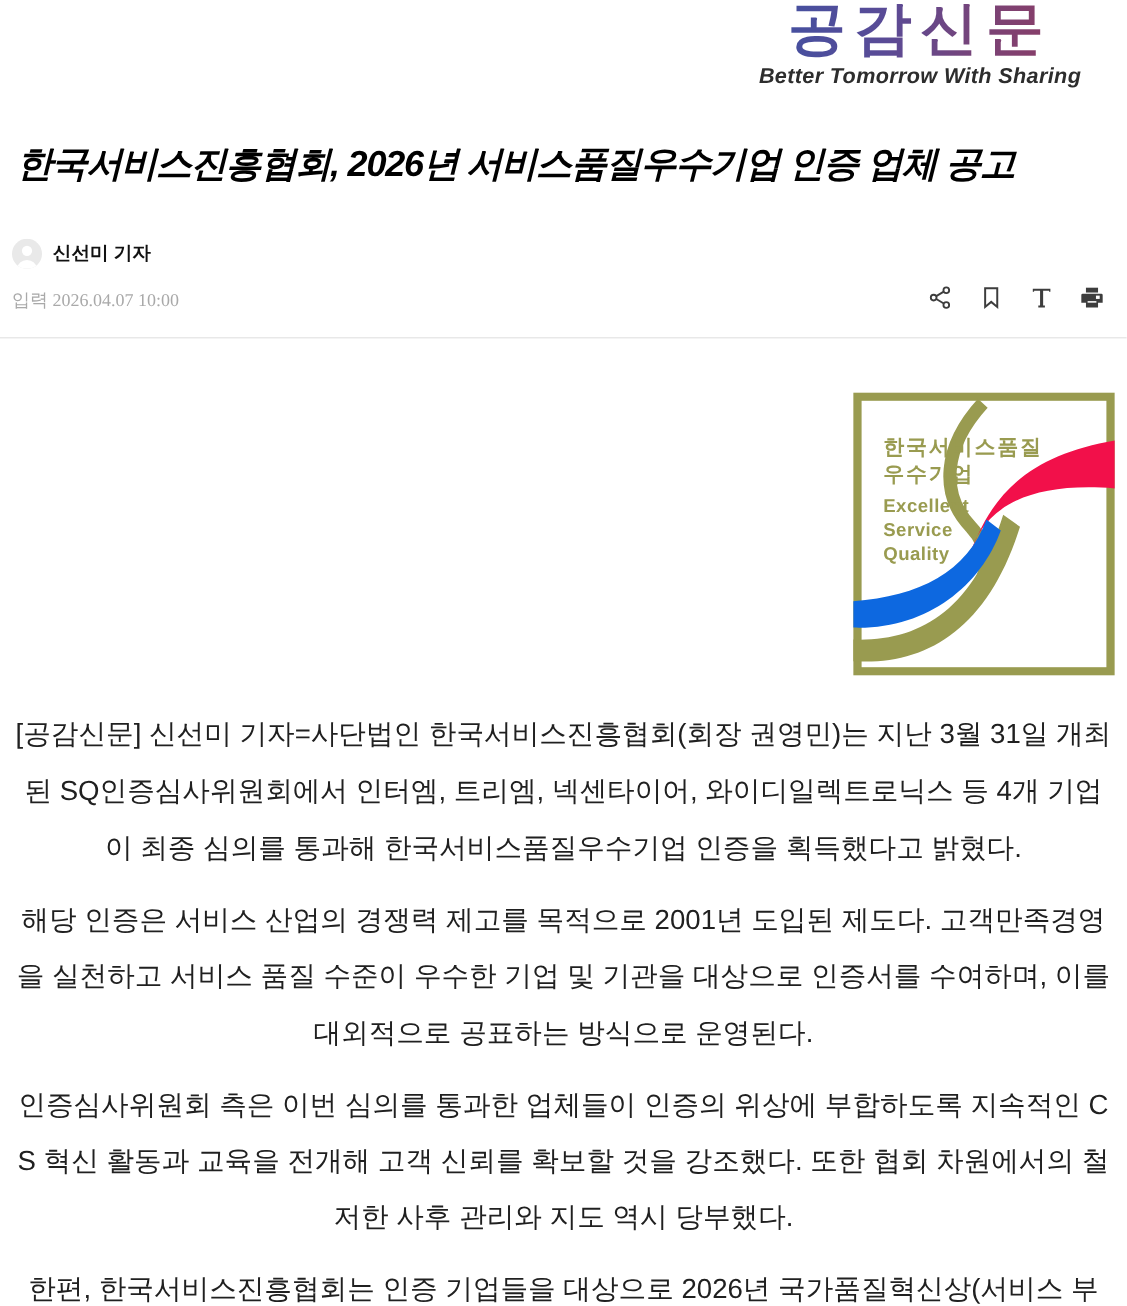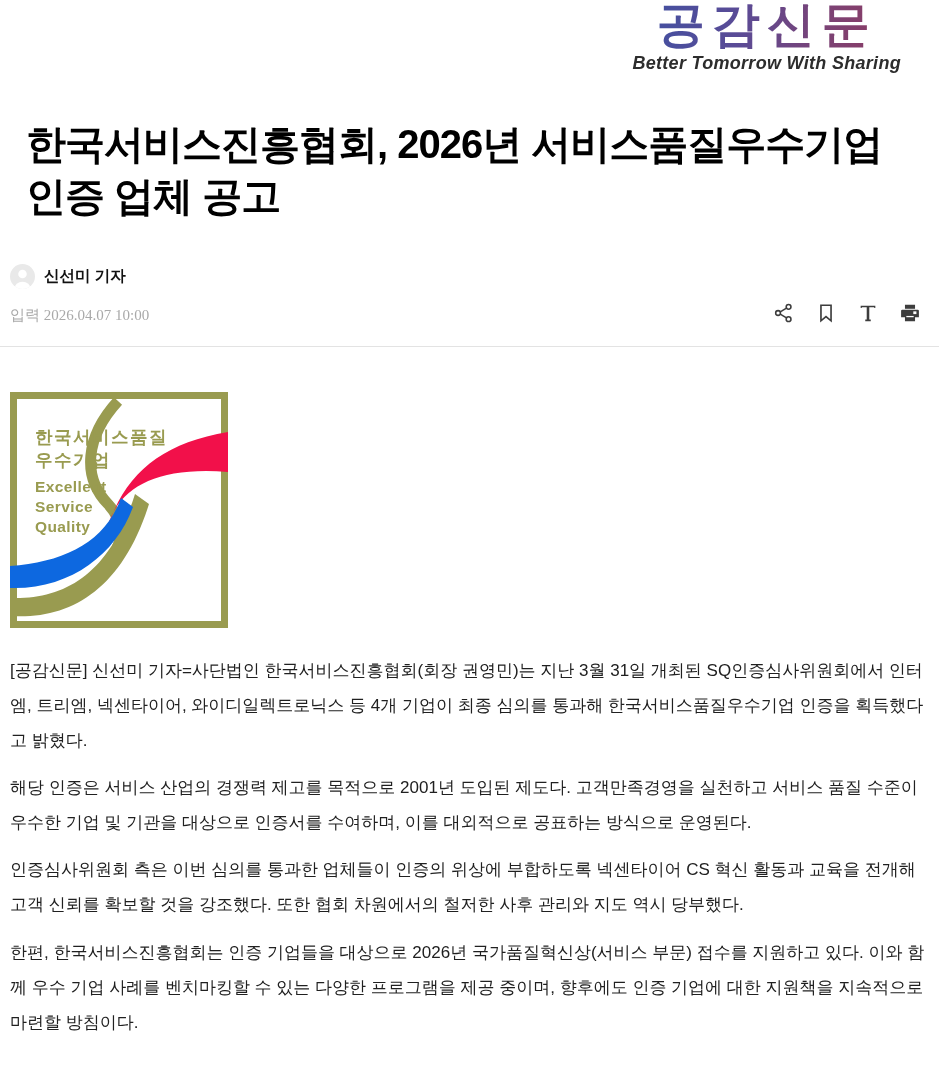--- a/index.html
+++ b/index.html
@@ -12,40 +12,40 @@
   .brand { text-align:center; padding-right:28px; }
   .brand-logo {
     font-size:48px; font-weight:800; letter-spacing:7px; line-height:1.05;
     background:linear-gradient(95deg,#3f51a2 0%,#5a4b96 40%,#7a4376 70%,#8f3a60 100%);
     -webkit-background-clip:text; background-clip:text; color:transparent;
     white-space:nowrap;
   }
   .brand-tagline { font-size:18px; font-weight:700; font-style:italic; color:#2d2d2d; margin-top:3px; letter-spacing:.3px; }
 
   
-  h1.title { font-size:40px; font-weight:800; color:#000; line-height:1.3; letter-spacing:-1px; margin:44px 16px 0; }
+  h1.title { font-size:30px; font-weight:800; color:#000; line-height:1.3; letter-spacing:-1px; margin:44px 4px 0;font-style:italic; }
 
   
   .author-row { margin-top:42px; display:flex; align-items:center; gap:9px; }
   .avatar { width:25px; height:25px; flex:0 0 auto; display:block; }
   .author-name { font-size:15.5px; font-weight:700; color:#111;text-align:right; }
   .meta-row { margin-top:12px; display:flex; justify-content:space-between; align-items:flex-end; }
   .published { color:#a9a9a9; font-size:15px;font-family:Liberation Serif, serif; }
   .actions { display:flex; gap:18px; align-items:center; padding-right:6px; }
   .action-btn { width:24px; height:24px; padding:0; border:none; background:none; color:#3d3d3d; cursor:pointer; }
   .action-btn svg { width:22px; height:22px; display:block; }
 
   .divider { border:none; border-top:1px solid #e3e3e3; margin:21px -10px 0; }
 
   
-  figure.article-figure { margin:45px 0 0; display:flex; justify-content:flex-start; }
+  figure.article-figure { margin:45px 0 0; display:flex; justify-content:flex-end; }
 
   
   .body-text { margin-top:25px; }
-  .body-text p { font-size:17px; line-height:2.06; color:#202020; margin:0 0 12px; word-break:break-all; }
+  .body-text p { font-size:23px; line-height:2.06; color:#202020; margin:0 0 12px; word-break:break-all;text-align:center; }
 
   .badge-ko { font-size:17.5px; font-weight:700; letter-spacing:1.5px; }
   .badge-en { font-size:15.5px; font-weight:700; letter-spacing:.4px; }
 </style>
 </head>
 <body>
 
 <div class="page">
 
   <header class="brand-wrap">
@@ -124,17 +124,17 @@
       <text x="25" y="74" class="badge-ko" fill="#999B50">우수기업</text>
       <text x="25" y="100" class="badge-en" fill="#999B50">Excellent</text>
       <text x="25" y="120" class="badge-en" fill="#999B50">Service</text>
       <text x="25" y="140" class="badge-en" fill="#999B50">Quality</text>
     </svg>
   </figure>
 
   <div class="body-text">
     <p>[공감신문] 신선미 기자=사단법인 한국서비스진흥협회(회장 권영민)는 지난 3월 31일 개최된 SQ인증심사위원회에서 인터엠, 트리엠, 넥센타이어, 와이디일렉트로닉스 등 4개 기업이 최종 심의를 통과해 한국서비스품질우수기업 인증을 획득했다고 밝혔다.</p>
     <p>해당 인증은 서비스 산업의 경쟁력 제고를 목적으로 2001년 도입된 제도다. 고객만족경영을 실천하고 서비스 품질 수준이 우수한 기업 및 기관을 대상으로 인증서를 수여하며, 이를 대외적으로 공표하는 방식으로 운영된다.</p>
-    <p>인증심사위원회 측은 이번 심의를 통과한 업체들이 인증의 위상에 부합하도록 넥센타이어 CS 혁신 활동과 교육을 전개해 고객 신뢰를 확보할 것을 강조했다. 또한 협회 차원에서의 철저한 사후 관리와 지도 역시 당부했다.</p>
+    <p>인증심사위원회 측은 이번 심의를 통과한 업체들이 인증의 위상에 부합하도록 지속적인 CS 혁신 활동과 교육을 전개해 고객 신뢰를 확보할 것을 강조했다. 또한 협회 차원에서의 철저한 사후 관리와 지도 역시 당부했다.</p>
     <p>한편, 한국서비스진흥협회는 인증 기업들을 대상으로 2026년 국가품질혁신상(서비스 부문) 접수를 지원하고 있다. 이와 함께 우수 기업 사례를 벤치마킹할 수 있는 다양한 프로그램을 제공 중이며, 향후에도 인증 기업에 대한 지원책을 지속적으로 마련할 방침이다.</p>
   </div>
 
 </div>
 
 </body></html>

